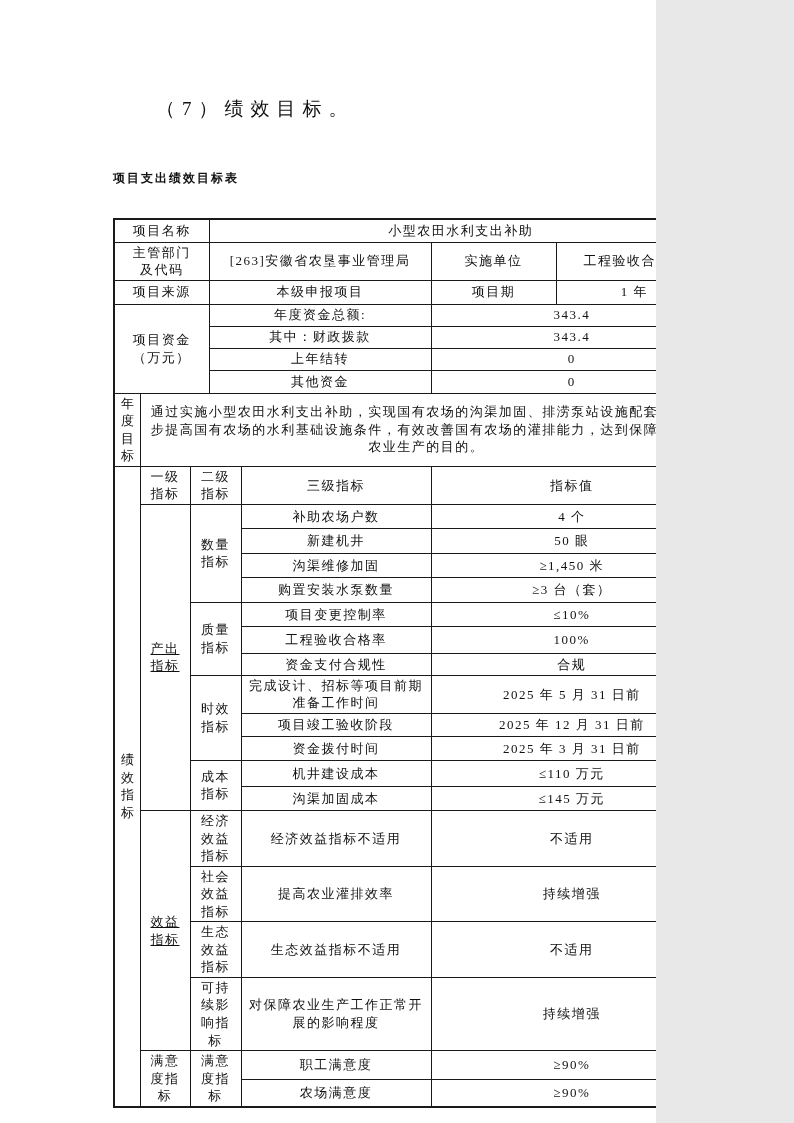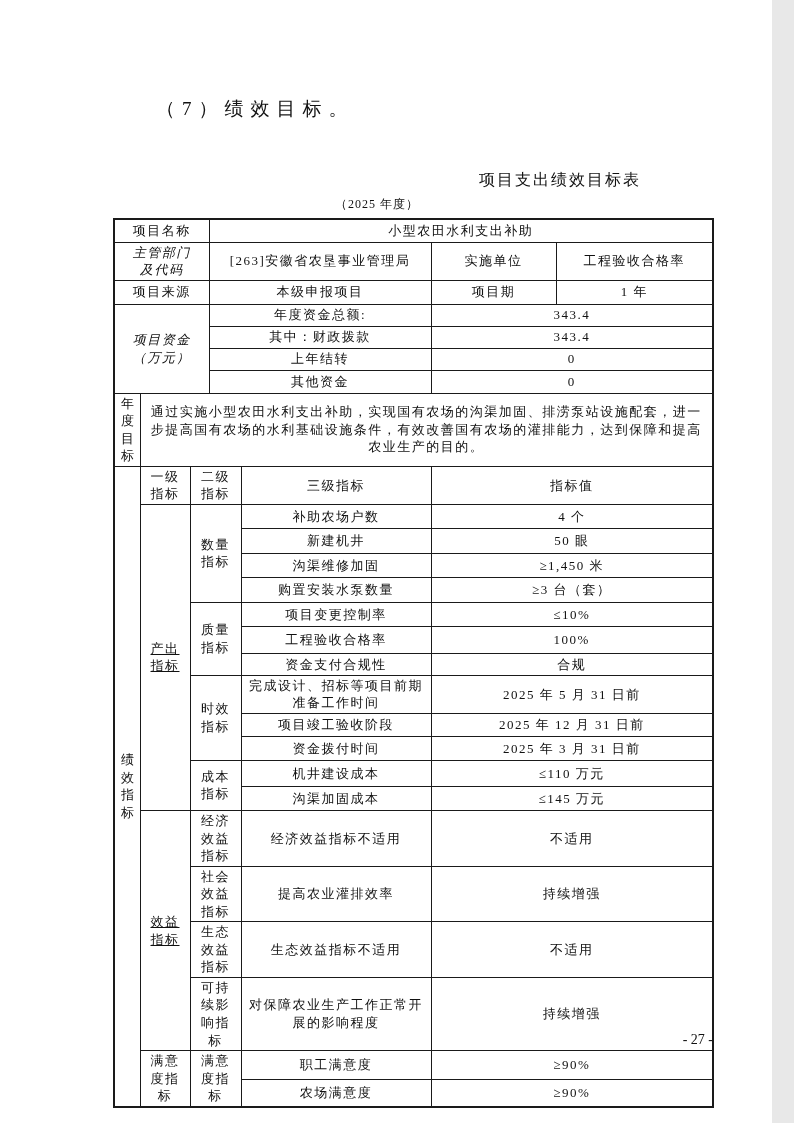--- a/index.html
+++ b/index.html
@@ -1,42 +1,42 @@
 <!DOCTYPE html>
 <html><head>
 <meta charset="utf-8">
 <style>
   html,body{margin:0;padding:0;background:#e8e8e8;}
   .page{
-    position:relative;width:772px;height:1123px;background:#ffffff;
+    position:relative;width:656px;height:1123px;background:#ffffff;
     font-family:"Liberation Serif","DejaVu Serif",serif;color:#111;overflow:hidden;
   }
   .heading{
     position:absolute;left:156px;top:96px;font-size:19px;letter-spacing:7px;
   }
   .doc-title{
-    position:absolute;left:113px;top:170px;width:528px;text-align:right;
-    font-size:16px;font-weight:normal;letter-spacing:2px;
+    position:absolute;left:113px;top:170px;width:528px;text-align:left;
+    font-size:12px;font-weight:bold;letter-spacing:2px;
   }
   .doc-subtitle{
     position:absolute;left:113px;top:196px;width:528px;text-align:center;
     font-size:12px;letter-spacing:1px;
   }
   table.t{
     position:absolute;left:113px;top:218px;width:599px;
     border-collapse:collapse;table-layout:fixed;
     border:2px solid #1a1a1a;
   }
   table.t td{
     border:1px solid #1a1a1a;
     font-size:13px;line-height:1.35;
     padding:1px 6px;vertical-align:middle;text-align:center;
     letter-spacing:1.5px;overflow:hidden;
   }
-  td.prewrap{white-space:pre-line;font-style:italic;}
+  td.prewrap{white-space:pre-line;}
   td.left{text-align:left;padding-left:12px;}
   td.left2{text-align:left;padding-left:26px;margin-top:32px;}
   td.name{text-align:left;padding-left:8px;padding-right:4px;}
   td.val{letter-spacing:1px;margin-top:13px;}
   td.l1{letter-spacing:2px;white-space:pre-line;line-height:1.45;text-decoration:underline;}
   td.l2{letter-spacing:1px;white-space:pre-line;font-size:12px;line-height:13px;padding:1px 2px;margin-left:8px;}
   td.side{white-space:pre-line;font-size:13px;line-height:17px;padding:1px 2px;letter-spacing:0;}
   td.goal{
     text-align:justify;padding:6px 10px;line-height:21px;letter-spacing:1px;font-size:13px;
   }
@@ -46,21 +46,20 @@
   }
 </style>
 </head>
 <body>
 
 <div class="page">
 
   <div class="heading">（7）绩效目标。</div>
 
   <div class="doc-title">项目支出绩效目标表</div>
-  <div class="doc-subtitle">（2025 年度）</div>
 
   <table class="t">
     <colgroup>
       <col style="width:26px">
         <col style="width:50px">
         <col style="width:19px">
       <col style="width:32px">
         <col style="width:190px">
         <col style="width:125px">
         <col style="width:157px">

